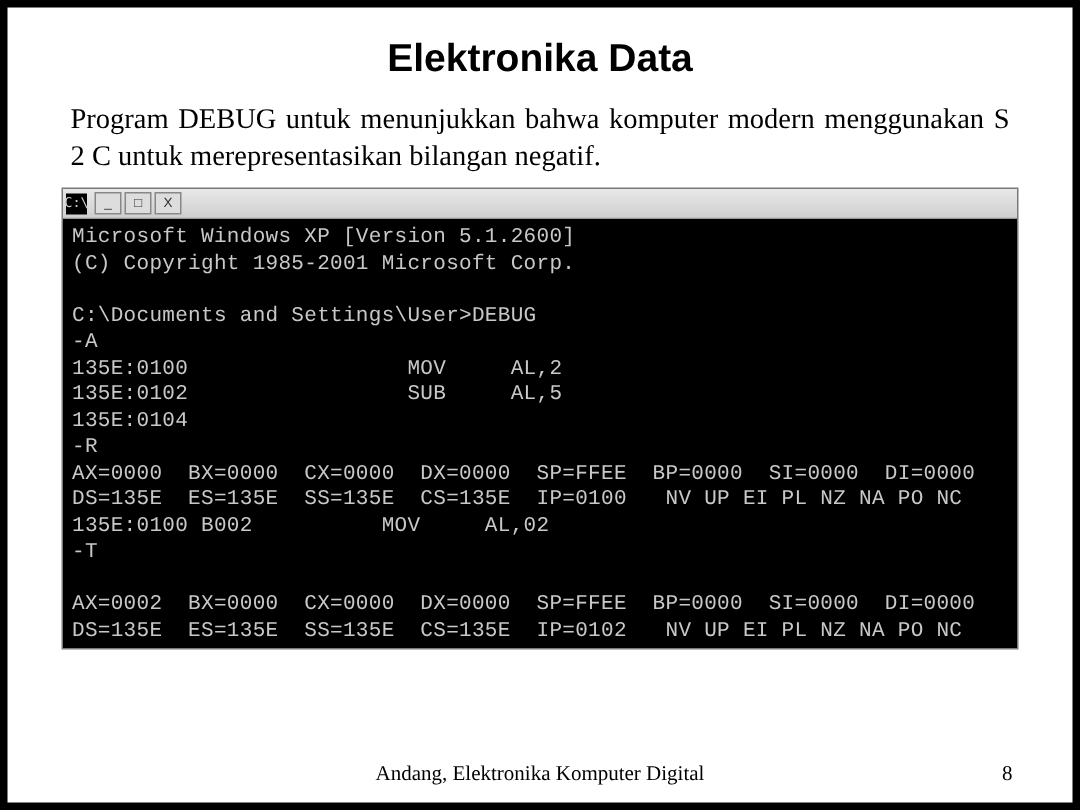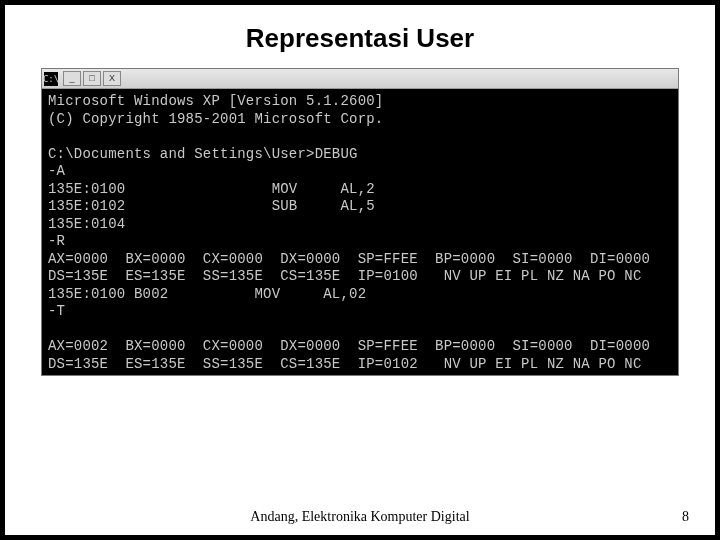--- a/index.html
+++ b/index.html
@@ -88,42 +88,43 @@
     white-space: pre;
     letter-spacing: 0.2px;
     height: 286px;
     overflow: hidden;
   }
   .footer {
     position: absolute;
     bottom: 10px;
     left: 0;
     right: 0;
-    padding: 0 26px;
+    padding: 0 40px;
     display: flex;
     justify-content: space-between;
     align-items: center;
     font-size: 14px;
     color: #000;
   }
   .footer .center {
     position: absolute;
     left: 0; right: 0;
     text-align: center;
   }
   .footer .page {
     margin-left: auto;
   }
 </style>
 </head>
 <body>
 
 <div class="slide">
-  <h1 class="title">Representasi User</h1>
+  <h1 class="title">Elektronika Data</h1>
 
+  <p class="body-text">Program DEBUG untuk menunjukkan bahwa komputer modern menggunakan S 2 C untuk merepresentasikan bilangan negatif.</p>
 
   <div class="cmd-window">
     <div class="cmd-titlebar">
       <span class="cmd-icon">C:\</span>
       <div class="cmd-btns">
         <div class="cmd-btn">_</div>
         <div class="cmd-btn">□</div>
         <div class="cmd-btn">X</div>
       </div>
     </div>

